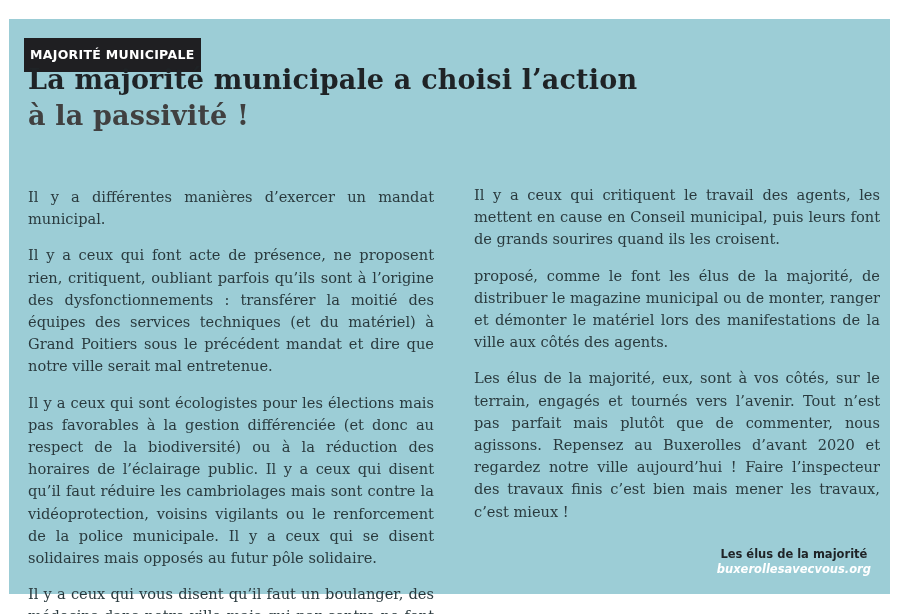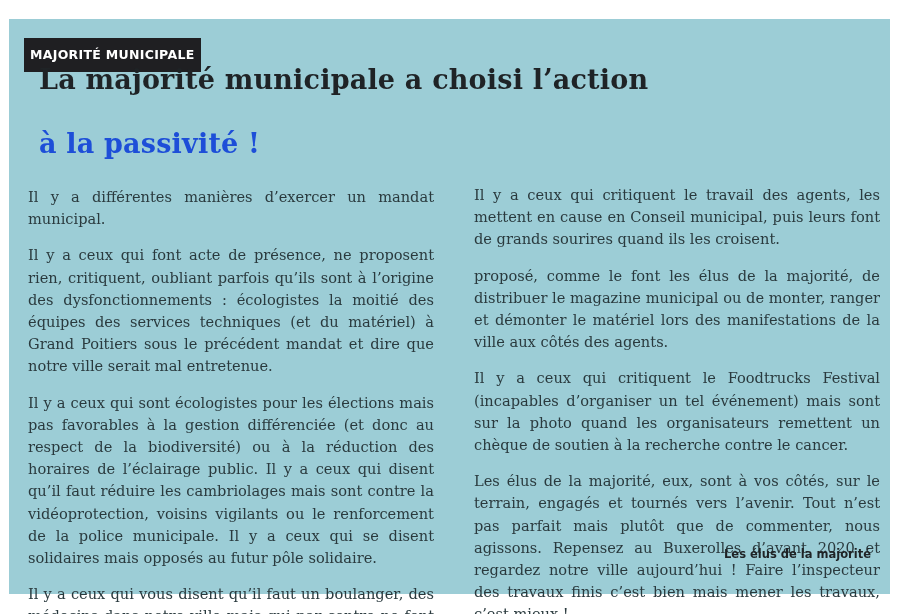--- a/index.html
+++ b/index.html
@@ -12,25 +12,25 @@
     background:#9ccdd6;
   }
   .tag {
     position:absolute; left:15px; top:19px; height:18px;
     background:#1f1f22; color:#ffffff;
     font-family:"DejaVu Sans", sans-serif; font-weight:bold;
     font-size:12.5px; letter-spacing:0.3px; line-height:18px;
     padding:8px 6px; text-transform:uppercase;
   }
   .title {
-    position:absolute; left:30px; top:43px; margin:0;
+    position:absolute; left:19px; top:43px; margin:0;
     font-family:"DejaVu Serif", serif; font-weight:bold;
     font-size:27px; line-height:36px; color:#1f2326; letter-spacing:0.2px;
   }
-  .title .line2 { display:block; color:#1d4ed8;margin-top:28px; }
+  .title .line2 { display:block; color:#404040; }
   .cols {
     position:absolute; left:19px; top:153px; width:851px; height:420px;
   }
   .col {
     position:absolute; top:0; width:406px;
     font-family:"DejaVu Serif", serif; font-size:14.6px; line-height:22.2px;
     color:#2a3a3e; text-align:justify; hyphens:auto;
   }
   .col.left { left:0; }
   .col.right { left:446px; top:-2px; }
@@ -50,28 +50,28 @@
   <div class="tag">Majorité municipale</div>
 
   <h1 class="title">
     <span>La majorité municipale a choisi l’action</span>
     <span class="line2">à la passivité !</span>
   </h1>
 
   <div class="cols">
     <div class="col left" lang="fr">
       <p>Il y a différentes manières d’exercer un mandat municipal.</p>
-      <p>Il y a ceux qui font acte de présence, ne proposent rien, critiquent, oubliant parfois qu’ils sont à l’origine des dysfonctionnements : écologistes la moitié des équipes des services techniques (et du matériel) à Grand Poitiers sous le précédent mandat et dire que notre ville serait mal entretenue.</p>
+      <p>Il y a ceux qui font acte de présence, ne proposent rien, critiquent, oubliant parfois qu’ils sont à l’origine des dysfonctionnements : transférer la moitié des équipes des services techniques (et du matériel) à Grand Poitiers sous le précédent mandat et dire que notre ville serait mal entretenue.</p>
       <p>Il y a ceux qui sont écologistes pour les élections mais pas favorables à la gestion différenciée (et donc au respect de la biodiversité) ou à la réduction des horaires de l’éclairage public. Il y a ceux qui disent qu’il faut réduire les cambriolages mais sont contre la vidéoprotection, voisins vigilants ou le renforcement de la police municipale. Il y a ceux qui se disent solidaires mais opposés au futur pôle solidaire.</p>
       <p>Il y a ceux qui vous disent qu’il faut un boulanger, des médecins dans notre ville mais qui par contre ne font RIEN pour en faire venir. Il y a ceux qui disent qu’il faudrait faire mais qui n’ont jamais</p>
     </div>
     <div class="col right" lang="fr">
       <p>Il y a ceux qui critiquent le travail des agents, les mettent en cause en Conseil municipal, puis leurs font de grands sourires quand ils les croisent.</p>
       <p>proposé, comme le font les élus de la majorité, de distribuer le magazine municipal ou de monter, ranger et démonter le matériel lors des manifestations de la ville aux côtés des agents.</p>
-      <p>Il y a ceux qui critiquent le Foodtrucks Festival (incapables d’organiser un tel événement) mais sont sur la photo quand les organisateurs remettent un chèque de soutien à la recherche contre le cancer.</p>
       <p>Les élus de la majorité, eux, sont à vos côtés, sur le terrain, engagés et tournés vers l’avenir. Tout n’est pas parfait mais plutôt que de commenter, nous agissons. Repensez au Buxerolles d’avant 2020 et regardez notre ville aujourd’hui ! Faire l’inspecteur des travaux finis c’est bien mais mener les travaux, c’est mieux !</p>
     </div>
   </div>
 
   <div class="sig">
     <div class="who">Les élus de la majorité</div>
+    <div class="url">buxerollesavecvous.org</div>
   </div>
 </div>
 
 </body></html>

